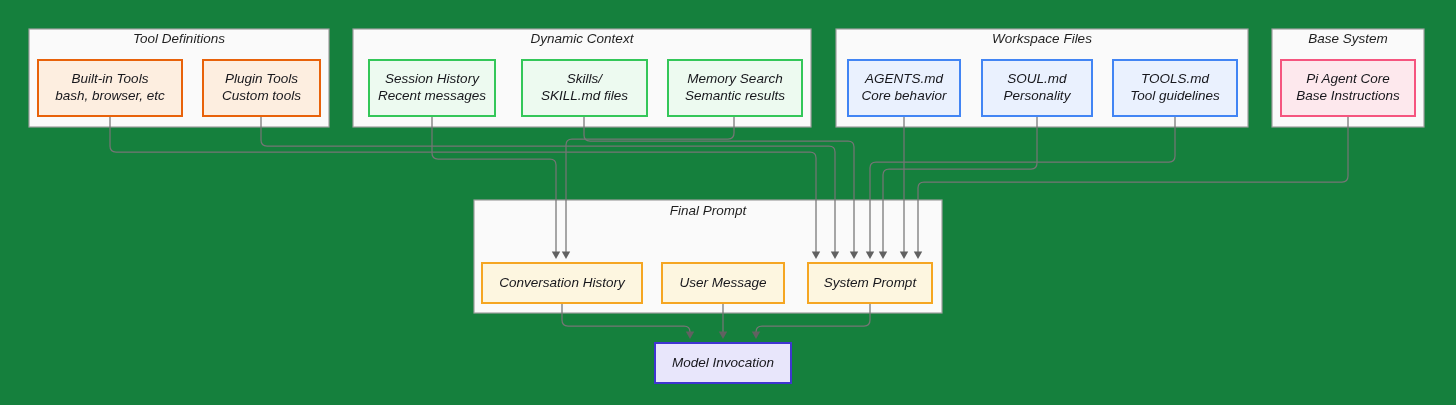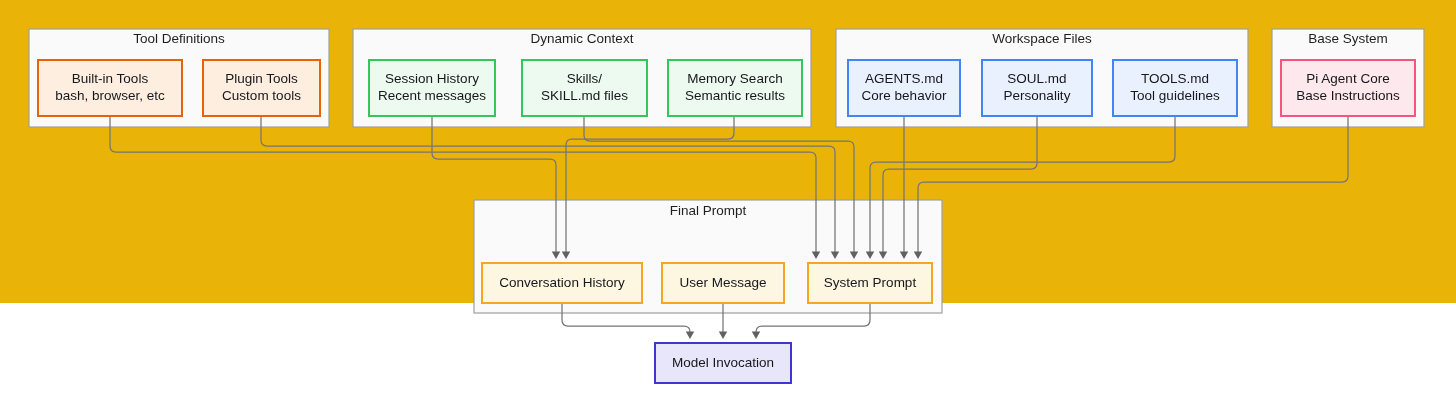--- a/index.html
+++ b/index.html
@@ -10,22 +10,23 @@
   }
   body {
     width: 1456px;
     height: 413px;
     font-family: "Liberation Sans", sans-serif;
     overflow: hidden;
   }
   #canvas {
     position: relative;
     width: 1456px;
-    height: 303px;
-    background: #eab308;
+    height: 405px;
+    background: #15803d;
+    font-style: italic;
   }
   svg.diagram {
     position: absolute;
     top: 0;
     left: 0;
     width: 1456px;
     height: 413px;
     display: block;
   }
   .grp-rect {

